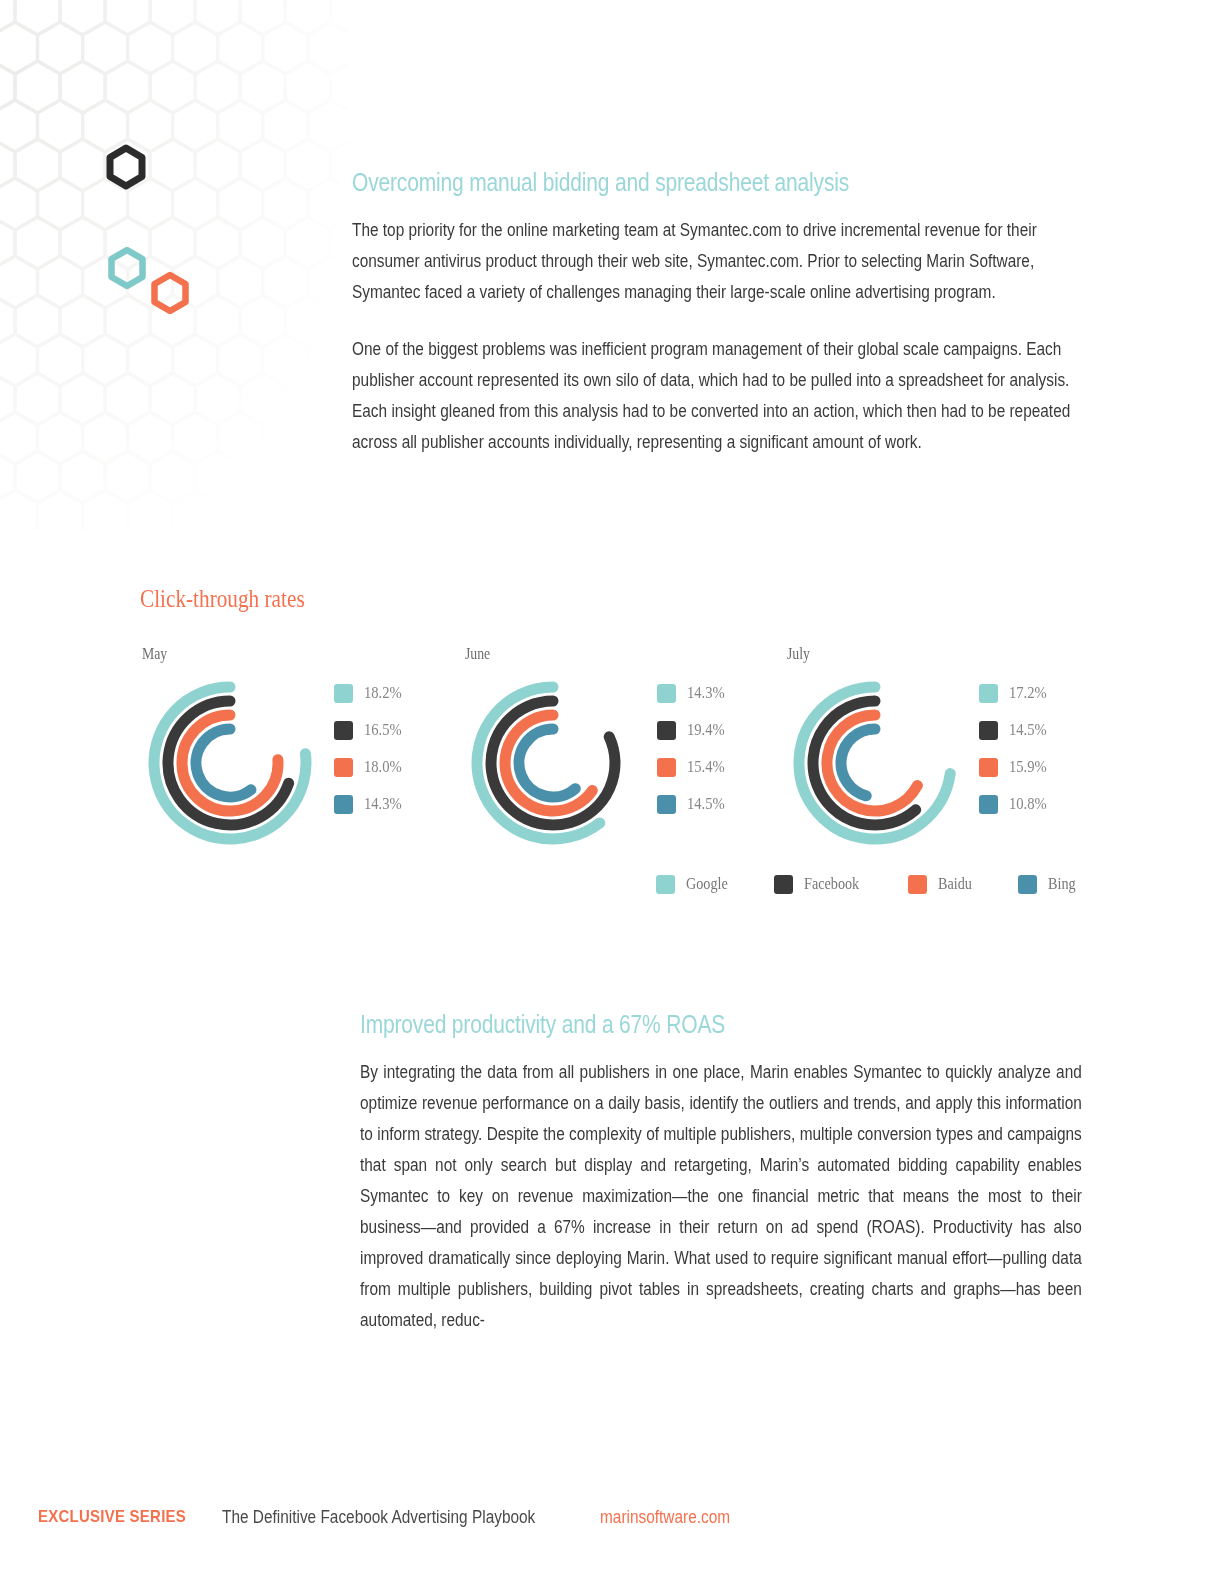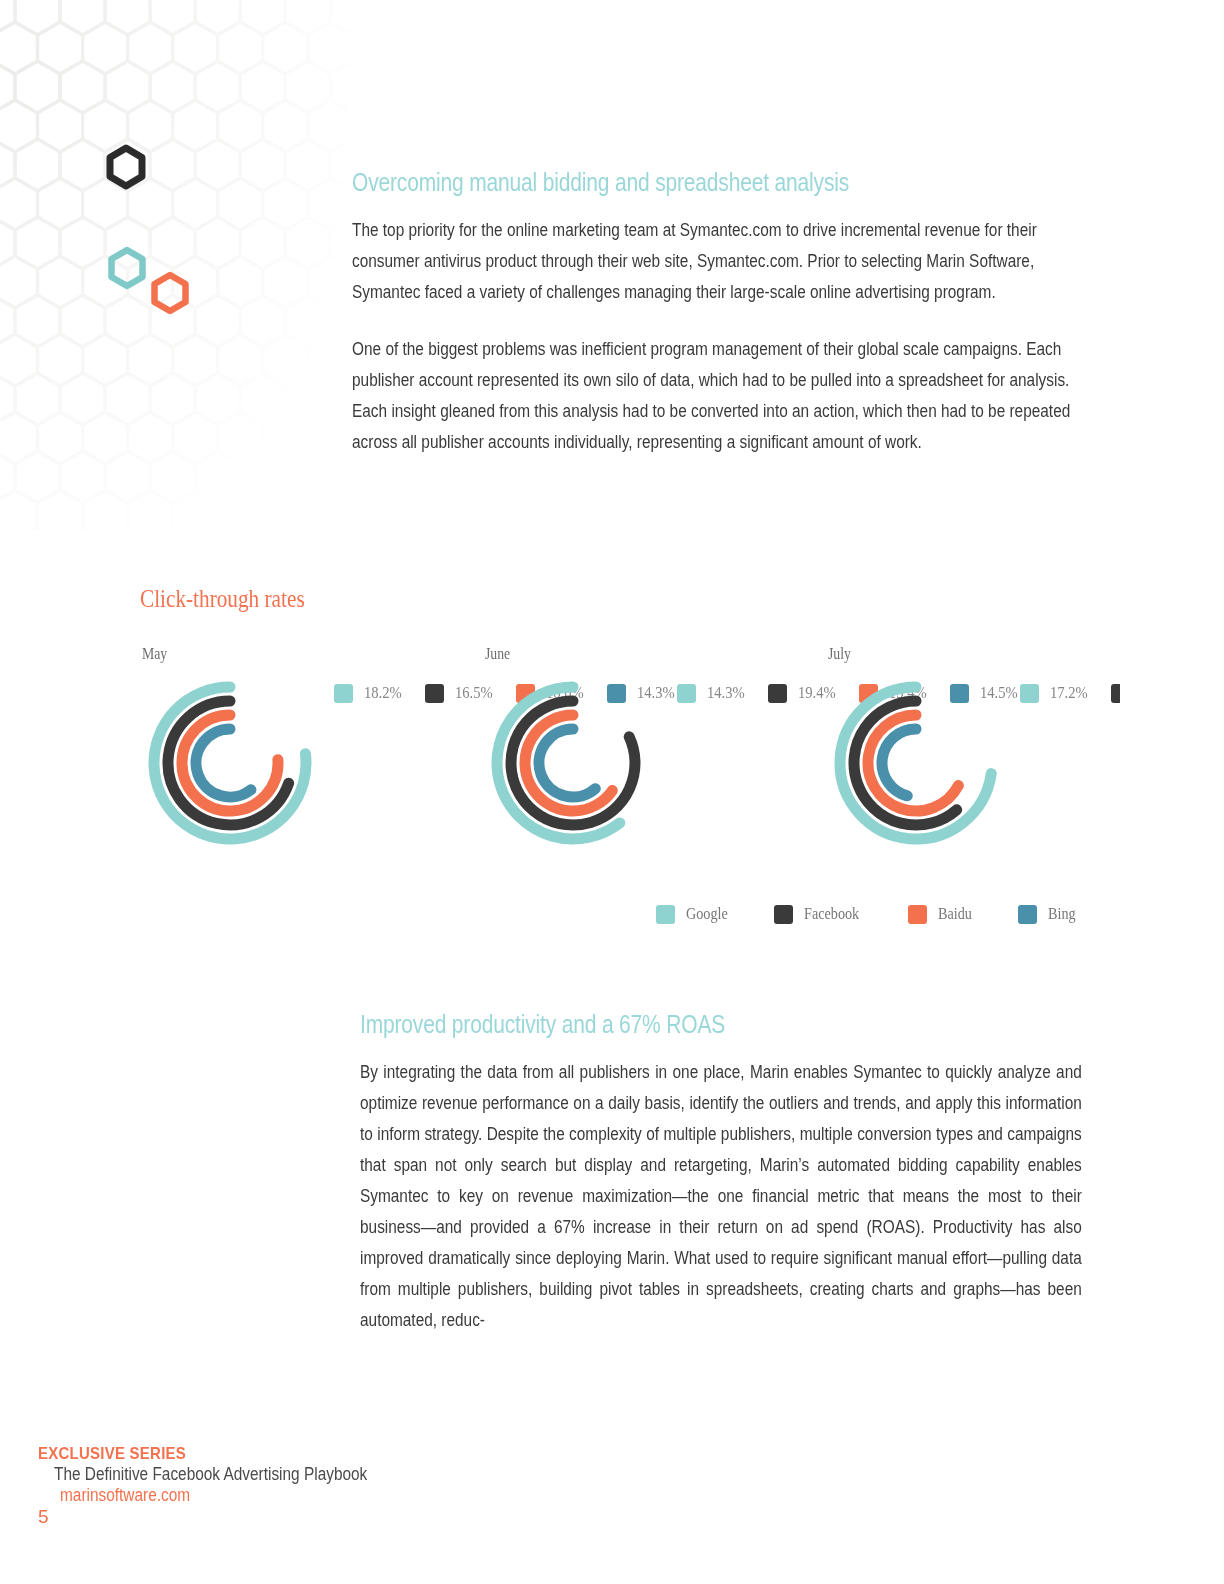--- a/index.html
+++ b/index.html
@@ -91,59 +91,58 @@
   }
   .chart-body {
     display: flex;
     align-items: flex-start;
   }
   .donut { width: 180px; height: 175px; flex: none; }
   .value-legend {
     margin-left: 14px;
     margin-top: 8px;
     display: flex;
-    flex-direction: row;
+    flex-direction: column;
     gap: 17px;
   }
   .value-row { display: flex; align-items: center; gap: 11px; }
   .swatch { width: 19px; height: 19px; border-radius: 3px; flex: none; }
   .value-label {
     font-size: 17px;
     color: #868686;
     transform: scaleX(0.86);
     transform-origin: left center;
     width: 116%;
     white-space: nowrap;
   }
 
   .series-legend {
     display: flex;
     justify-content: flex-end;
     align-items: center;
     gap: 40px;
-    margin-top: 54px;
+    margin-top: 24px;
     padding-right: 20px;
   }
   .series-item { display: flex; align-items: center; gap: 11px; }
   .series-name {
     font-size: 16.5px;
     color: #777777;
     transform: scaleX(0.86);
     transform-origin: left center;
     white-space: nowrap;
   }
 
   
   .footer {
     position: absolute;
     left: 38px; bottom: 56px;
     width: 1148px;
     display: flex;
-    align-items: flex-start;
-    flex-direction: column;
+    align-items: center;
   }
   .footer-series {
     font-size: 17px;
     font-weight: 700;
     color: #f4714e;
     letter-spacing: 0.3px;
     transform: scaleX(0.88);
     transform-origin: left center;
     white-space: nowrap;
   }

